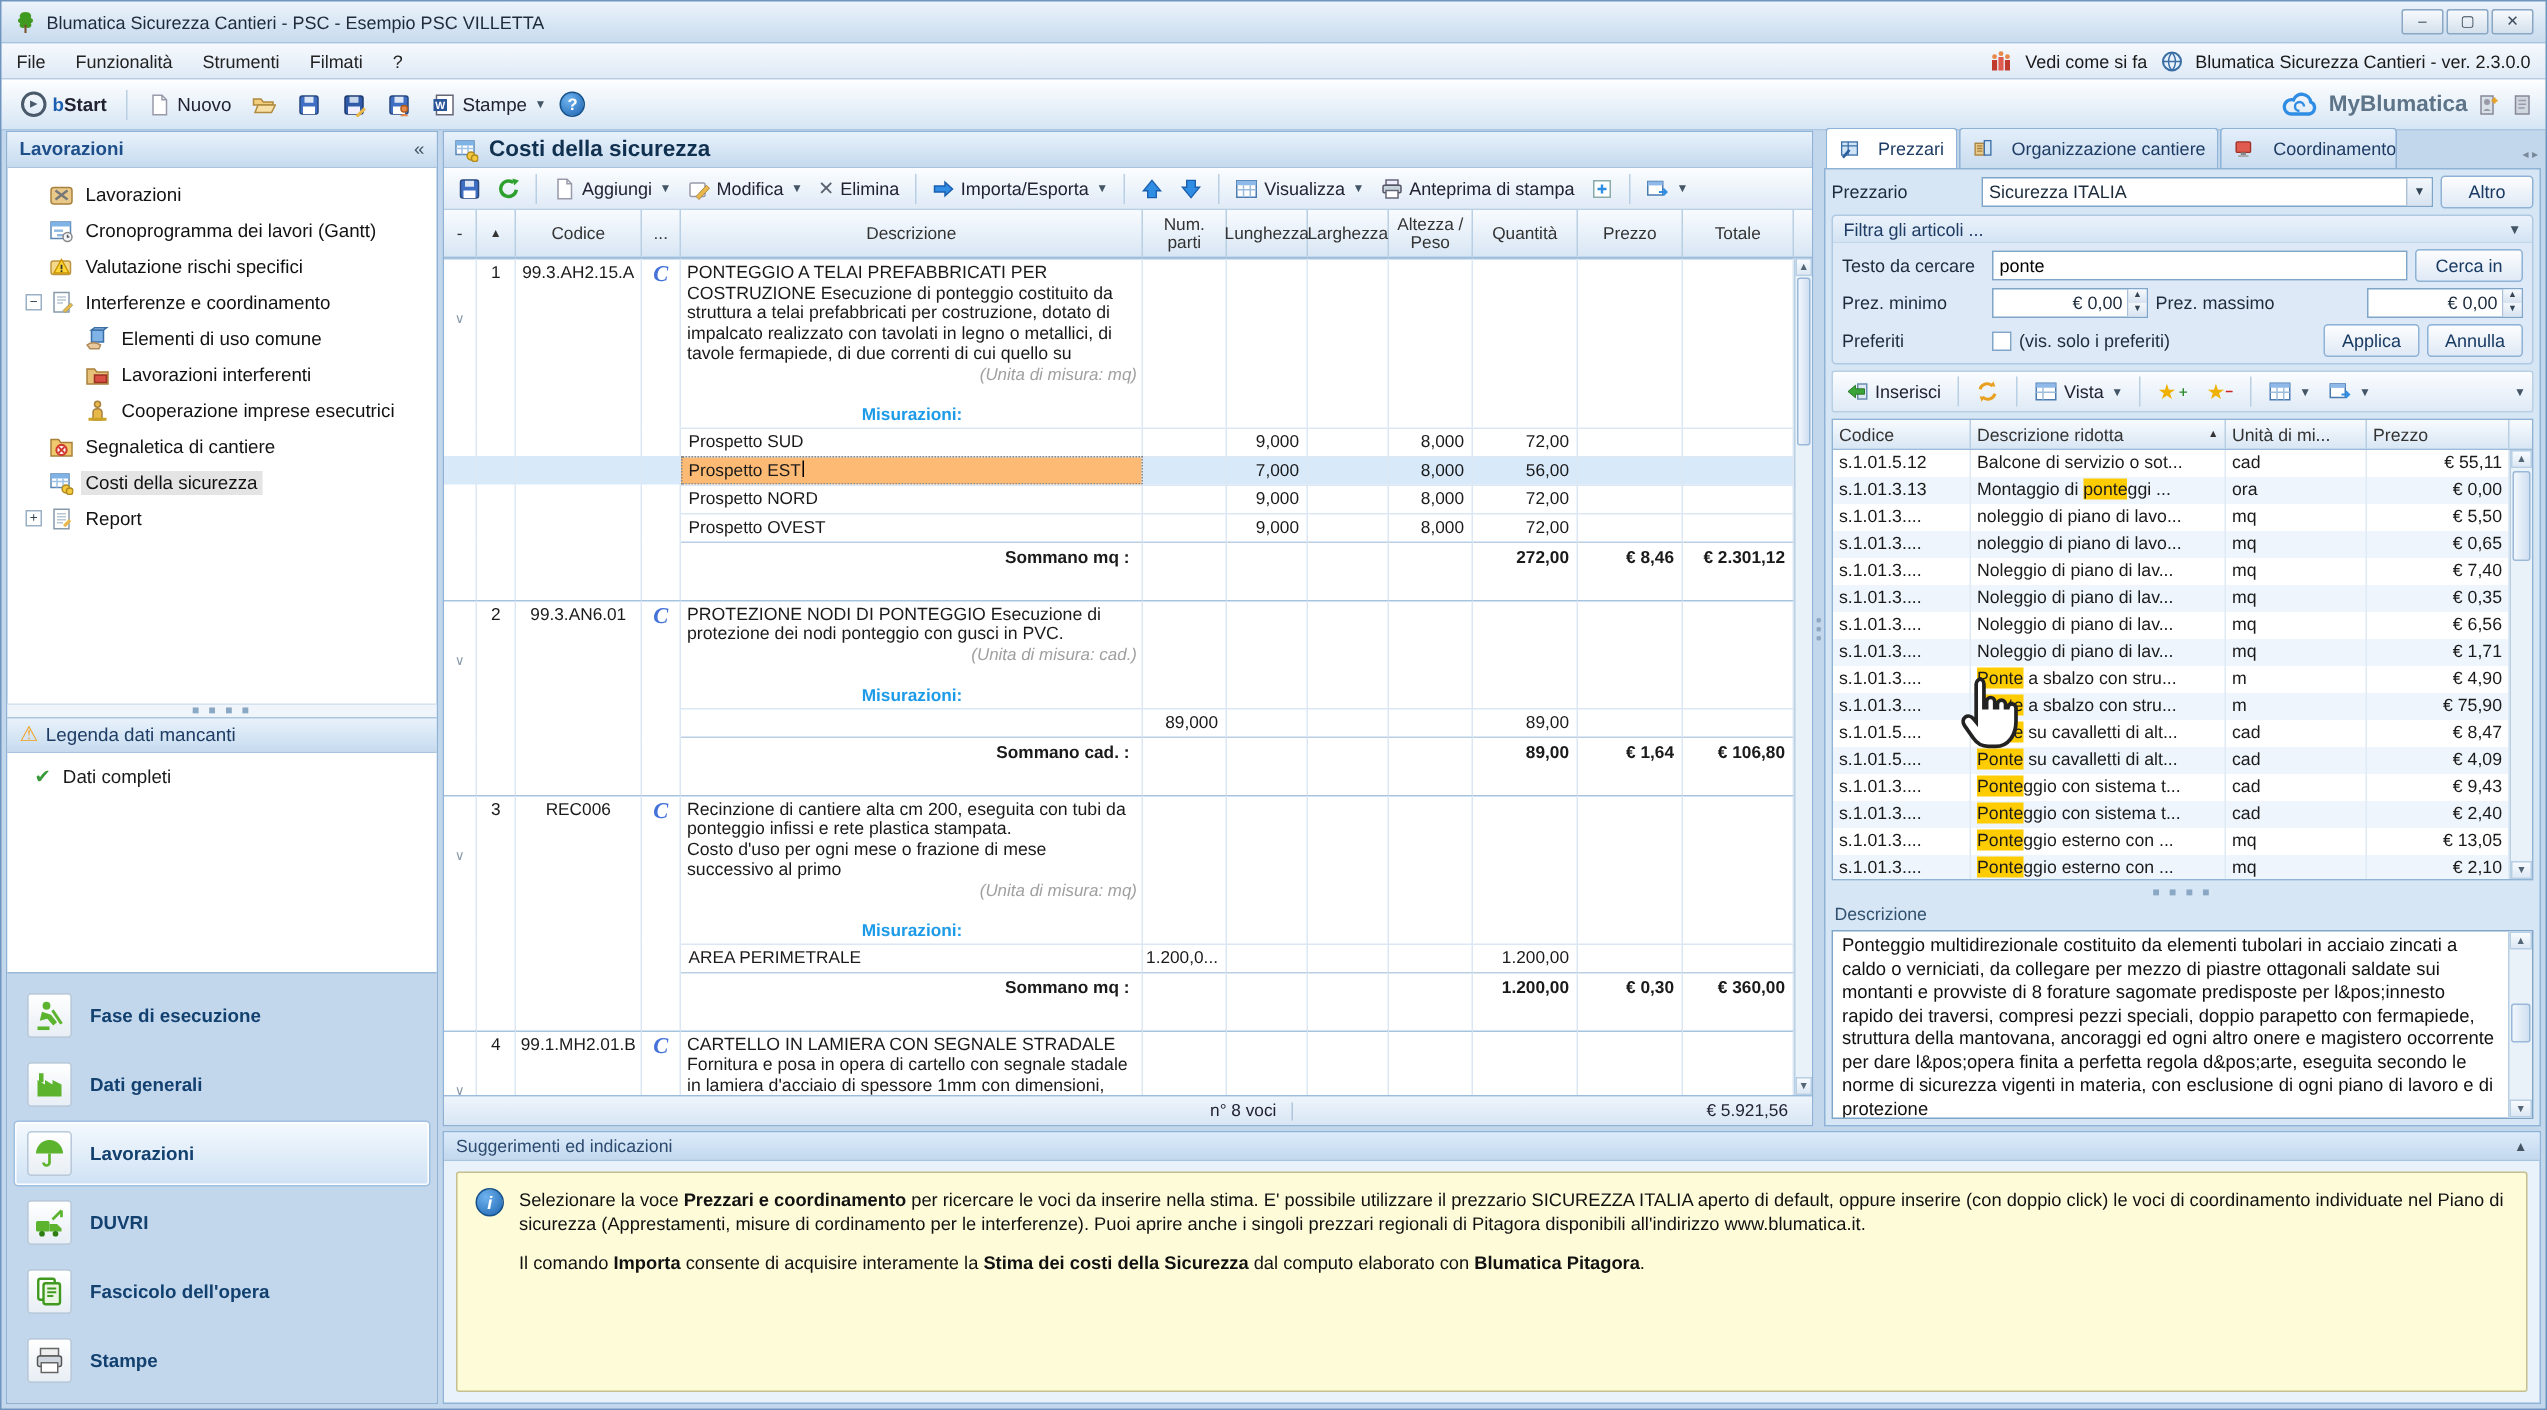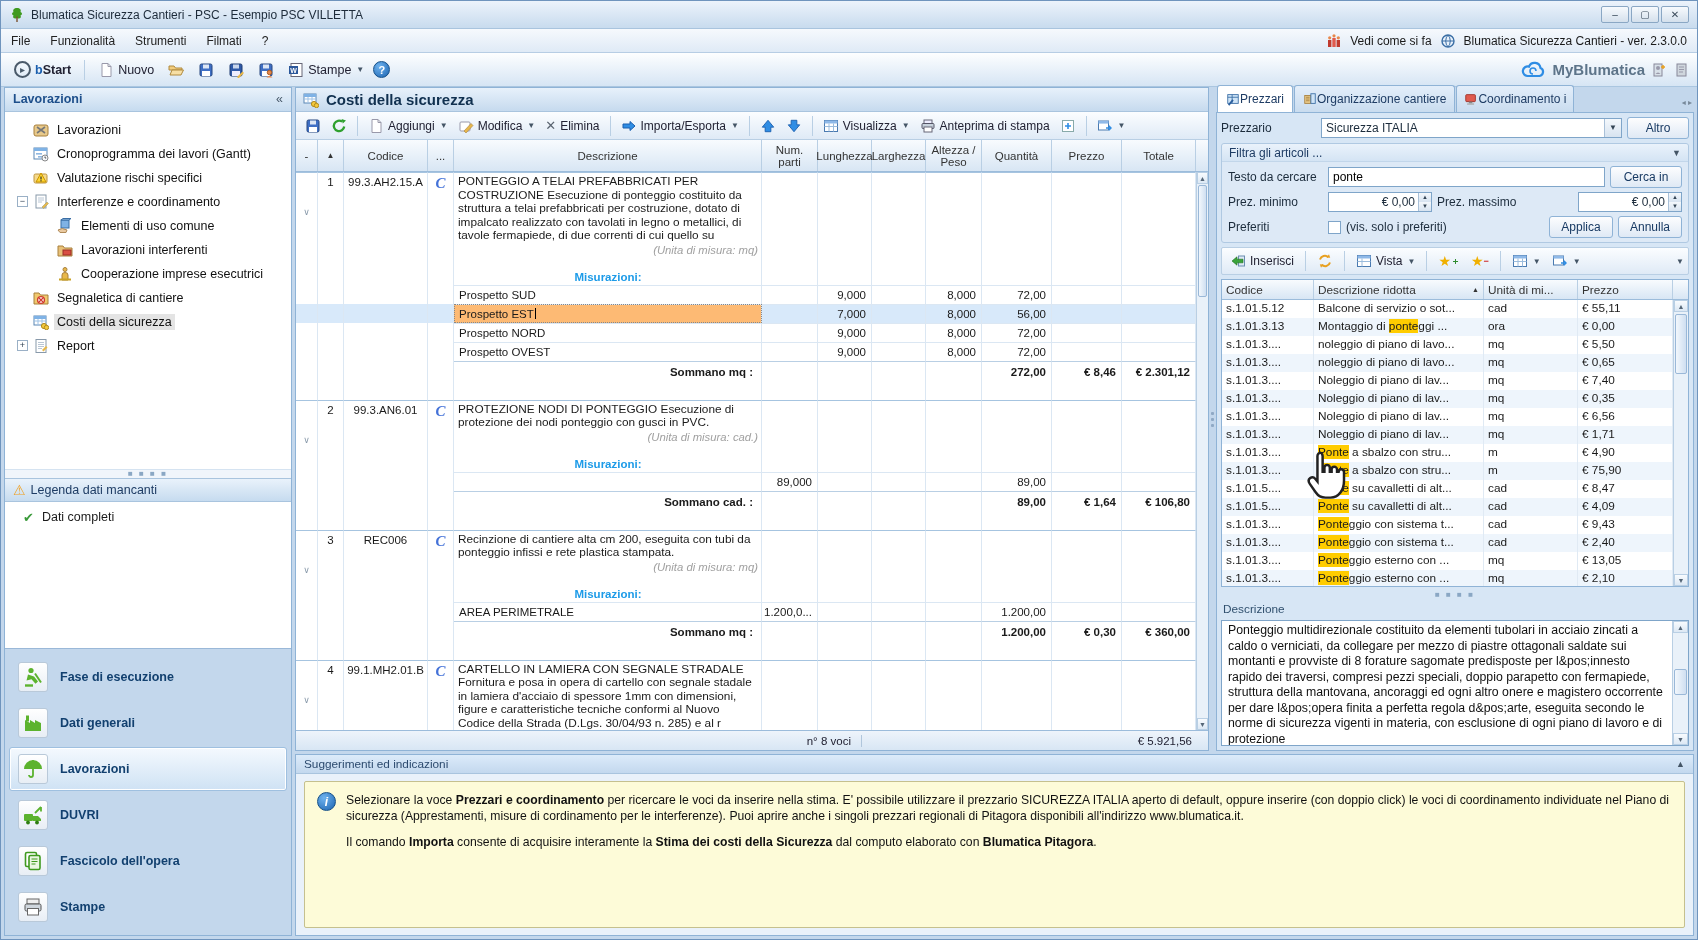--- a/index.html
+++ b/index.html
@@ -101,21 +101,21 @@
   .t-foot .cnt{margin-left:56%;padding-right:10px;border-right:1px solid #b0c6dc;}
   .t-foot .tot{margin-left:auto;padding-right:16px;}
 
   
   .vsplit{width:7px;display:flex;flex-direction:column;align-items:center;justify-content:center;gap:3px;background:#c3d7ec;}
   .vsplit i{width:3px;height:3px;background:#8fa9c5;border-radius:1px;}
 
   
   .rpanel{width:478px;display:flex;flex-direction:column;min-height:0;}
   .tabs{height:25px;display:flex;align-items:flex-end;gap:1px;padding:0 20px 0 1px;position:relative;}
-  .tab{display:inline-flex;align-items:center;gap:0;height:23px;padding:13px 8px;border:1px solid #8fb3d6;border-bottom:none;border-radius:3px 3px 0 0;background:linear-gradient(#e3eefa,#c9dcef);font-size:12px;color:#1e3c64;white-space:nowrap;overflow:hidden;justify-content:center;}
+  .tab{display:inline-flex;align-items:center;gap:12px;height:23px;padding:13px 8px;border:1px solid #8fb3d6;border-bottom:none;border-radius:3px 3px 0 0;background:linear-gradient(#e3eefa,#c9dcef);font-size:12px;color:#1e3c64;white-space:nowrap;overflow:hidden;}
   .tab .ti{width:14px;height:14px;}
   .tab.active{background:#fff;height:25px;font-weight:normal;}
   .tab.clip{max-width:118px;}
   .tabscroll{position:absolute;right:2px;bottom:5px;font-size:8px;color:#789;}
   .rbody{flex:1;border:1px solid #8fb3d6;background:#d7e6f5;padding:4px;display:flex;flex-direction:column;gap:4px;min-height:0;}
   .frow{display:flex;align-items:center;gap:5px;font-size:12px;color:#1c2c3c;}
   .flabel{width:95px;flex:0 0 auto;}
   .combo{flex:1;display:flex;height:20px;border:1px solid #7fa5c9;background:#fff;}
   .combo .cval{flex:1;padding:2px 4px;font-size:12px;}
   .combo .cdd{width:17px;background:linear-gradient(#f4f8fc,#d7e3f0);border-left:1px solid #a9c0d8;font-size:8px;color:#345;text-align:center;line-height:18px;}
@@ -132,21 +132,21 @@
   .checkbox{width:13px;height:13px;border:1px solid #7fa5c9;background:#fff;}
   .toolbar2{height:28px;display:flex;align-items:center;gap:3px;padding:0 4px;background:linear-gradient(#fbfdff,#dfeaf6);border:1px solid #b9cfe4;border-radius:2px;font-size:12px;color:#223;}
   :root{--lc:92px 1fr 94px 95px;}
   .list{border:1px solid #8fb3d6;background:#fff;height:308px;position:relative;overflow:hidden;}
   .l-head{height:20px;display:grid;grid-template-columns:var(--lc);padding-right:15px;background:linear-gradient(#f8fbfe,#d8e6f4);border-bottom:1px solid #9cbcdb;}
   .l-head div{border-right:1px solid #b9cfe4;font-size:11.8px;color:#333;padding:2px 4px;white-space:nowrap;overflow:hidden;display:flex;align-items:center;gap:4px;}
   .lrows{position:absolute;left:0;top:20px;right:15px;bottom:0;}
   .lrow{display:grid;grid-template-columns:var(--lc);height:18px;line-height:17px;font-size:11.8px;}
   .lrow:nth-child(even){background:#eef5fc;}
   .lrow>div{border-right:1px solid #e0eaf4;padding:0 4px;white-space:nowrap;overflow:hidden;}
-  .lrow .price{}
+  .lrow .price{text-align:right;}
   .hl{background:#ffcc00;}
   .lscroll{position:absolute;right:0;top:20px;bottom:0;width:15px;background:#e9f1f9;border-left:1px solid #b9cfe4;}
   .hsplit2{height:7px;display:flex;align-items:center;justify-content:center;color:#8aa7c4;font-size:8px;letter-spacing:2px;}
   .desclabel{font-size:11.8px;color:#30506e;padding-left:2px;}
   .descbox{flex:1;border:1px solid #7fa5c9;background:#fff;position:relative;overflow:hidden;}
   .descbox .dtext{position:absolute;left:0;top:0;right:16px;bottom:0;padding:2px 6px;font-size:12.3px;line-height:15.5px;color:#111;}
   .dscroll{position:absolute;right:0;top:0;bottom:0;width:16px;background:#e9f1f9;border-left:1px solid #b9cfe4;}
 
   
   .suggest{flex:1;border:1px solid #8fb3d6;background:#e9f1fa;display:flex;flex-direction:column;min-height:0;}
@@ -780,20 +780,21 @@
                   <div class="num">€ 1,64</div>
                   <div class="num">€ 106,80</div>
                 </div>
                 <div class="trow descblock item-start">
                   <div class="gut">∨</div>
                   <div class="rn">3</div>
                   <div class="code">REC006</div>
                   <div class="marker">C</div>
                   <div class="dwrap">
                     <p>Recinzione di cantiere alta cm 200, eseguita con tubi da ponteggio infissi e rete plastica stampata.</p>
+                    <p>Costo d'uso per ogni mese o frazione di mese successivo al primo</p>
                     <div class="unitnote">(Unita di misura: mq)</div>
                     <div class="mislabel">Misurazioni:</div>
                   </div>
                   <div></div>
                   <div></div>
                   <div></div>
                   <div></div>
                   <div></div>
                   <div></div>
                   <div></div>

